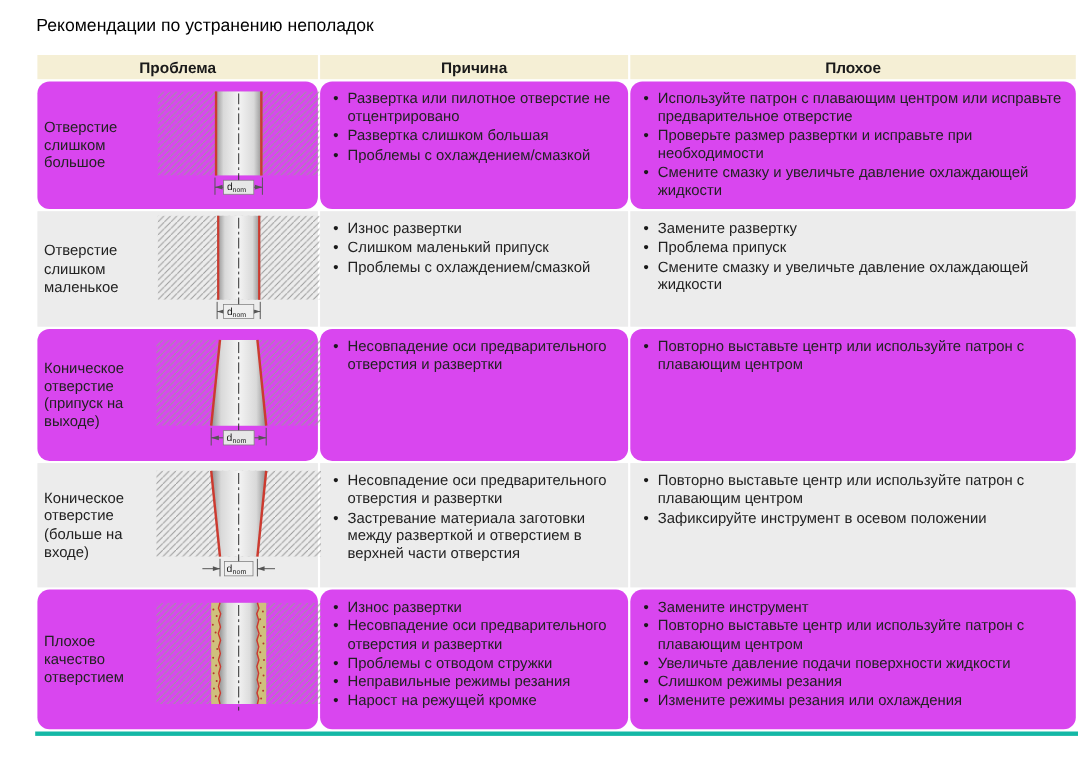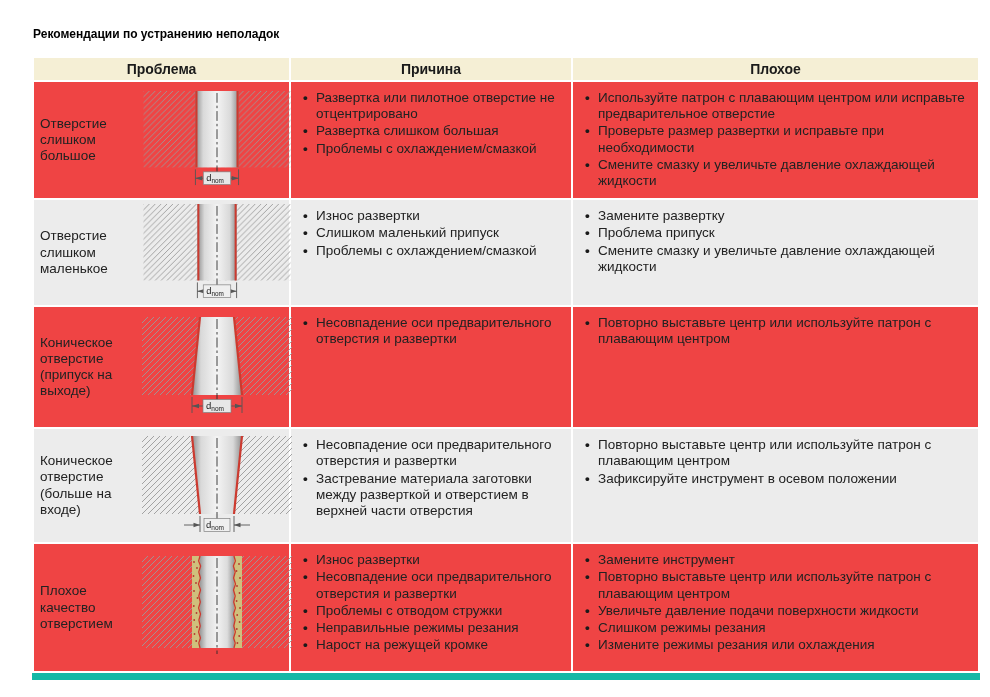--- a/index.html
+++ b/index.html
@@ -9,47 +9,47 @@
     font-family: "Liberation Sans", "DejaVu Sans", sans-serif;
     color: #222222;
   }
   .page {
     width: 990px;
     height: 697px;
     overflow: hidden;
     background: #ffffff;
   }
   h1.page-title {
-    font-size: 12px;
-    font-weight: bold;
+    font-size: 16px;
+    font-weight: normal;
     color: #000000;
-    margin: 27px 0 15px 33px;
+    margin: 15px 0 15px 33px;
   }
   .table-wrap {
     margin-left: 32px;
     width: 948px;
-    border-bottom: 7px solid #14b8a6;
+    border-bottom: 4px solid #14b8a6;
   }
   table.trouble-table {
     border-collapse: separate;
     border-spacing: 2px;
     table-layout: fixed;
     width: 100%;
   }
   th.col-header {
     background: #f5efd5;
     font-size: 14px;
     font-weight: bold;
     color: #1a1a1a;
     text-align: center;
     padding: 2px 4px;
     height: 18px;
   }
   td { font-size: 13.5px; line-height: 1.2; }
-  tr.odd  td { background: #ef4444; }
+  tr.odd  td { background: #d946ef; border-radius: 11px; }
   tr.even td { background: #ececec; }
   td.problem-cell { vertical-align: middle; padding: 0; }
   td.cause-cell, td.solution-cell { vertical-align: top; }
   tr.r1 td { height: 104px; }
   tr.r2 td { height: 103px; }
   tr.r3 td { height: 118px; }
   tr.r4 td { height: 111px; }
   tr.r5 td { height: 125px; }
   .pwrap { display: flex; align-items: center; width: 100%; }
   .plabel { flex: 0 0 100px; padding: 6px 2px 6px 6px; color: #222; }

